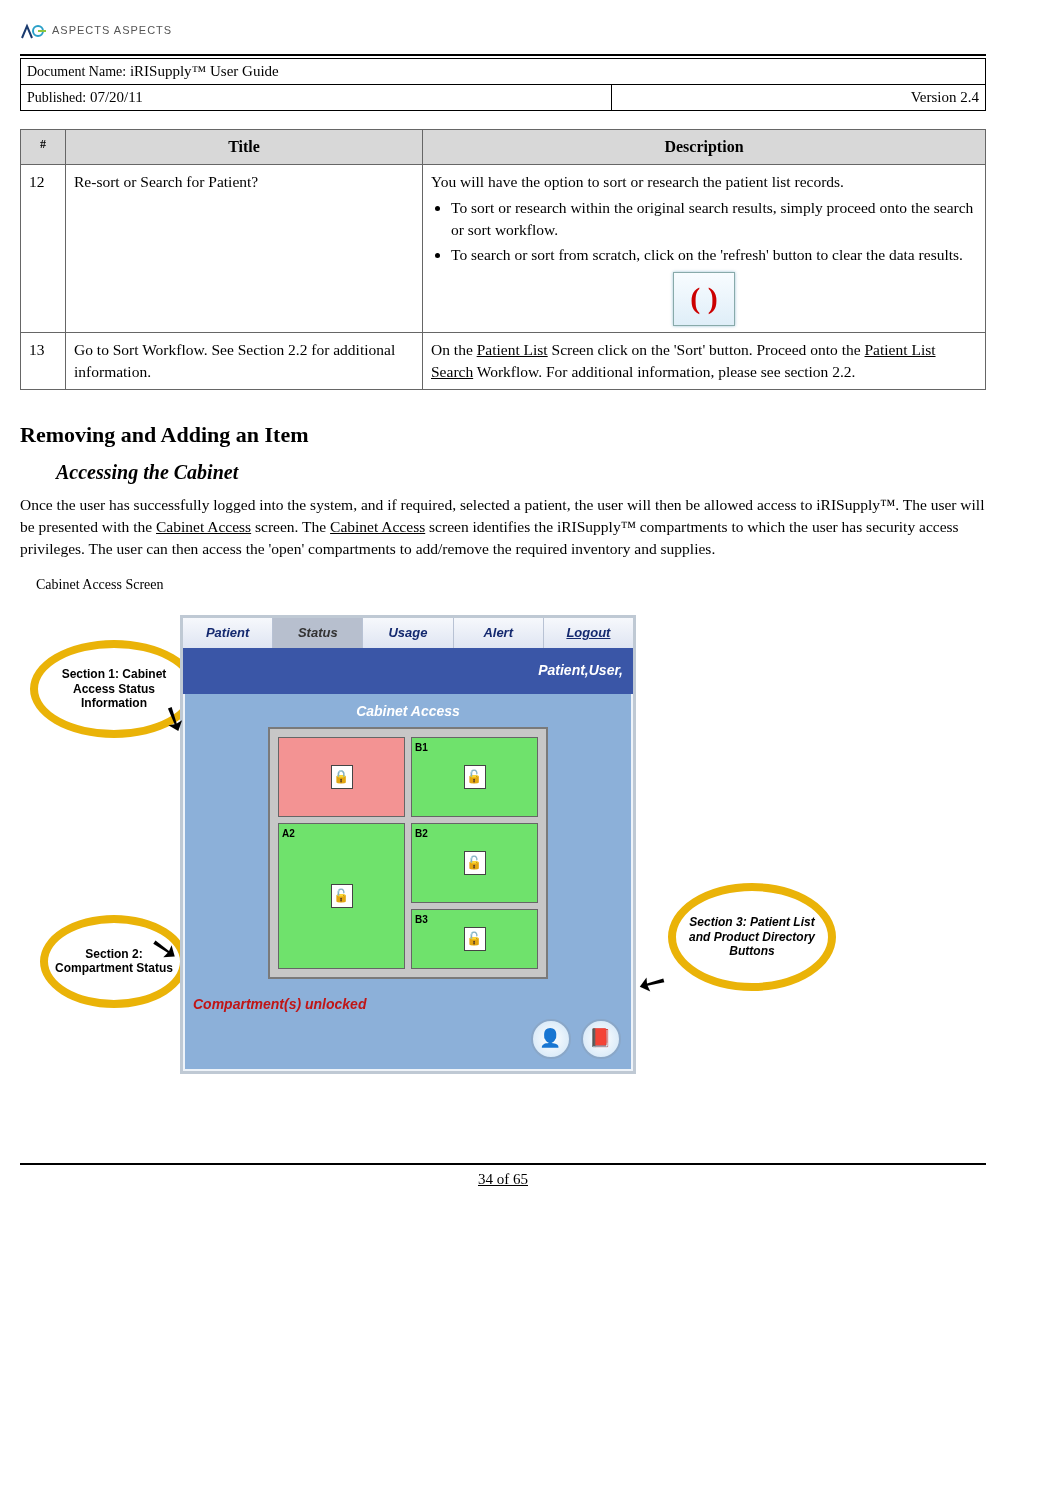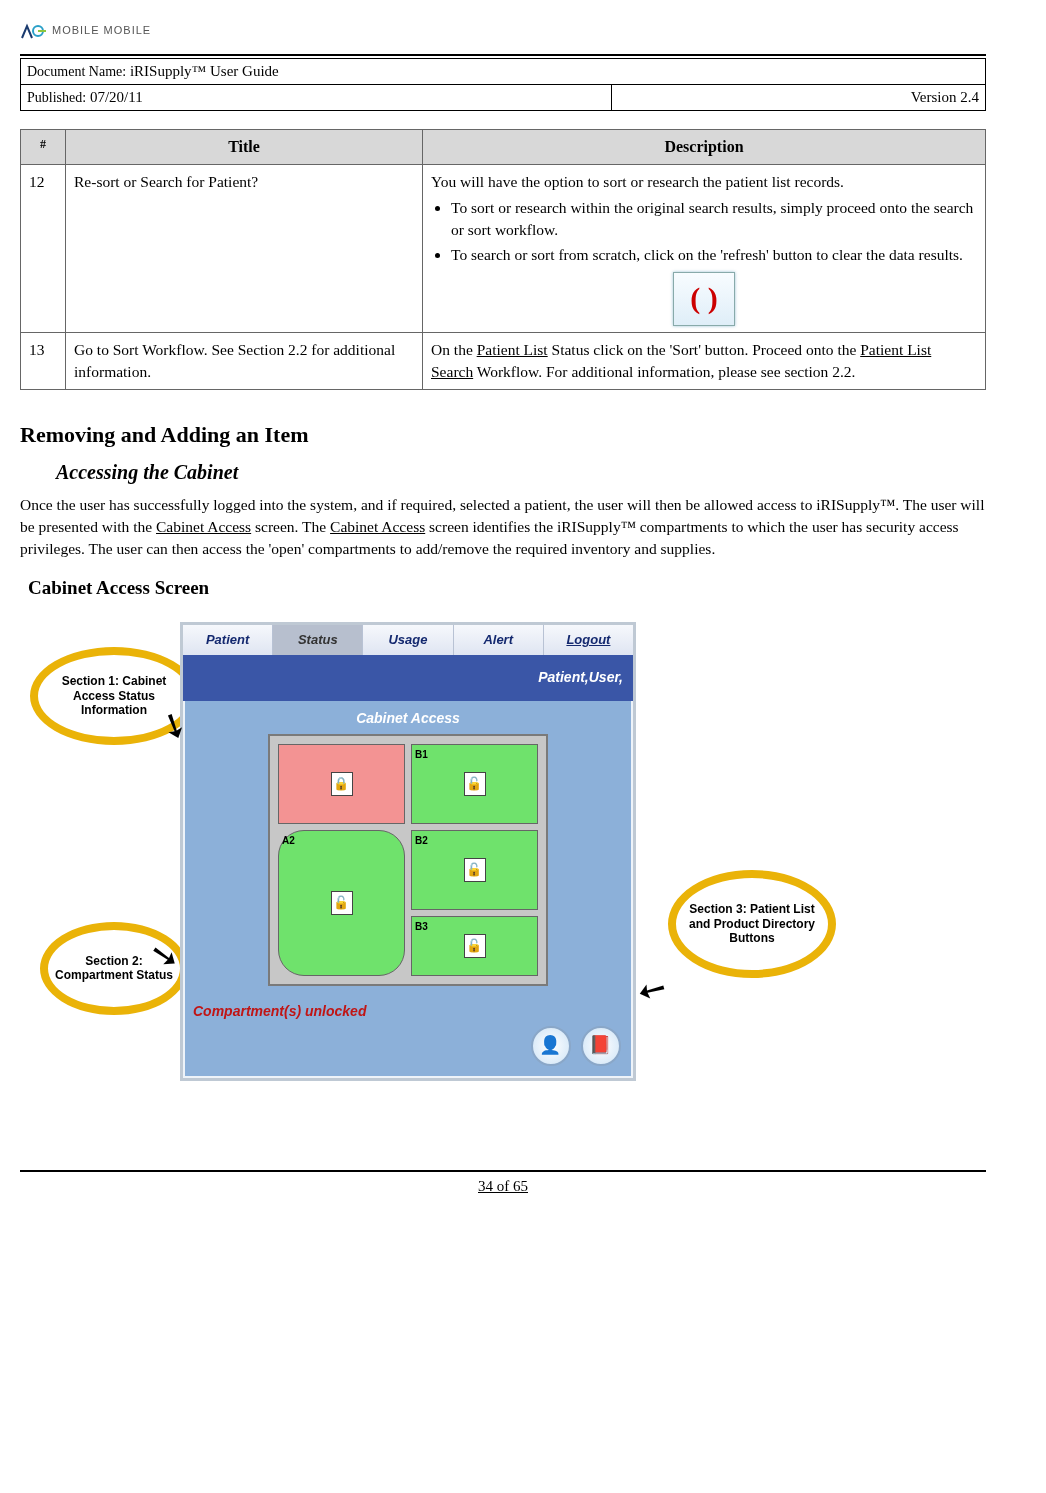--- a/index.html
+++ b/index.html
@@ -80,21 +80,21 @@
     box-shadow: 0 0 3px rgba(0,100,150,.4);
     text-align:center;
     line-height:50px;
     font-size:30px;
     font-weight:bold;
     color:#c00;
   }
   .u { text-decoration: underline; }
   h2.sec { font-size: 22px; font-weight: bold; margin: 24px 0 8px 0; }
   h3.sub { font-size: 20px; font-style: italic; font-weight: bold; margin: 6px 0 8px 36px; }
-  h3.plain { font-size: 19px; font-weight: bold; margin: 16px 0 10px 8px; }
+  h3.plain { font-size: 14px; font-weight: normal; margin: 16px 0 10px 16px; }
   p.body { margin: 6px 0 14px 0; }
 
   
   .figure-wrap {
     position: relative;
     width: 100%;
     height: 520px;
     margin-top: 20px;
   }
   .callout {
@@ -107,21 +107,21 @@
     font-weight: bold;
     text-align: center;
     display: flex;
     align-items: center;
     justify-content: center;
     padding: 6px;
     line-height: 1.2;
   }
   .callout.c1 { left: 10px; top: 25px; width: 140px; height: 70px; }
   .callout.c2 { left: 20px; top: 300px; width: 120px; height: 65px; }
-  .callout.c3 { right: 150px; top: 248px; width: 140px; height: 80px; }
+  .callout.c3 { right: 150px; top: 268px; width: 140px; height: 80px; font-style: italic; }
   .arrow {
     position:absolute;
     font-size:34px;
     color:#000;
     transform-origin:center;
   }
 
   .app-window {
     position: absolute;
     left: 160px;
@@ -182,21 +182,21 @@
   }
   .compartment {
     border:1px solid #666;
     background:#6fe26c;
     position:relative;
     display:flex;
     align-items:center;
     justify-content:center;
   }
   .compartment.locked { background:#f39393; }
-  .compartment.tall { grid-row: span 2; border-radius: 26px; }
+  .compartment.tall { grid-row: span 2; }
   .comp-label {
     position:absolute;
     top:3px;left:3px;
     font-family:Arial,sans-serif;
     font-size:10px;
     font-weight:bold;
     color:#000;
   }
   .lock-ic {
     width:20px;height:22px;
@@ -241,21 +241,21 @@
 <body>
 
 <div class="logo-row">
   <span class="logo-mark">
     <svg viewBox="0 0 26 22" width="26" height="22">
       <path d="M2 18 L7 6 L12 18" fill="none" stroke="#1a3a6e" stroke-width="2"></path>
       <circle cx="18" cy="11" r="5" fill="none" stroke="#2aa0c8" stroke-width="2"></circle>
       <line x1="18" y1="11" x2="26" y2="11" stroke="#8cc63f" stroke-width="2"></line>
     </svg>
   </span>
-  <span class="logo-text">MOBILE MOBILE</span>
+  <span class="logo-text">ASPECTS ASPECTS</span>
 </div>
 
 <hr class="top-rule">
 
 <table class="meta-table">
   <tbody>
       <tr>
     <td colspan="2">
       <span class="label">Document Name:</span>
       <span>iRISupply™ User Guide</span>
@@ -287,21 +287,21 @@
         <li>To sort or research within the original search results, simply proceed onto the search or sort workflow.</li>
         <li>To search or sort from scratch, click on the 'refresh' button to clear the data results.</li>
       </ul>
       <span class="refresh-btn">( )</span>
     </td>
   </tr>
   <tr>
     <td class="num">13</td>
     <td class="title-col">Go to Sort Workflow.  See Section 2.2 for additional information.</td>
     <td>
-      <span>On the </span><span class="u">Patient List</span><span> Status click on the 'Sort' button.  Proceed onto the </span><span class="u">Patient List Search</span><span> Workflow.  For additional information, please see section 2.2.</span>
+      <span>On the </span><span class="u">Patient List</span><span> Screen click on the 'Sort' button.  Proceed onto the </span><span class="u">Patient List Search</span><span> Workflow.  For additional information, please see section 2.2.</span>
     </td>
   </tr>
 </tbody>
   </table>
 
 <h2 class="sec">Removing and Adding an Item</h2>
 <h3 class="sub">Accessing the Cabinet</h3>
 <p class="body">
   <span>Once the user has successfully logged into the system, and if required, selected a patient, the user will then be allowed access to iRISupply™.  The user will be presented with the </span><span class="u">Cabinet Access</span><span> screen.  The </span><span class="u">Cabinet Access</span><span> screen identifies the iRISupply™ compartments to which the user has security access privileges.  The user can then access the 'open' compartments to add/remove the required inventory and supplies.</span>
 </p>

